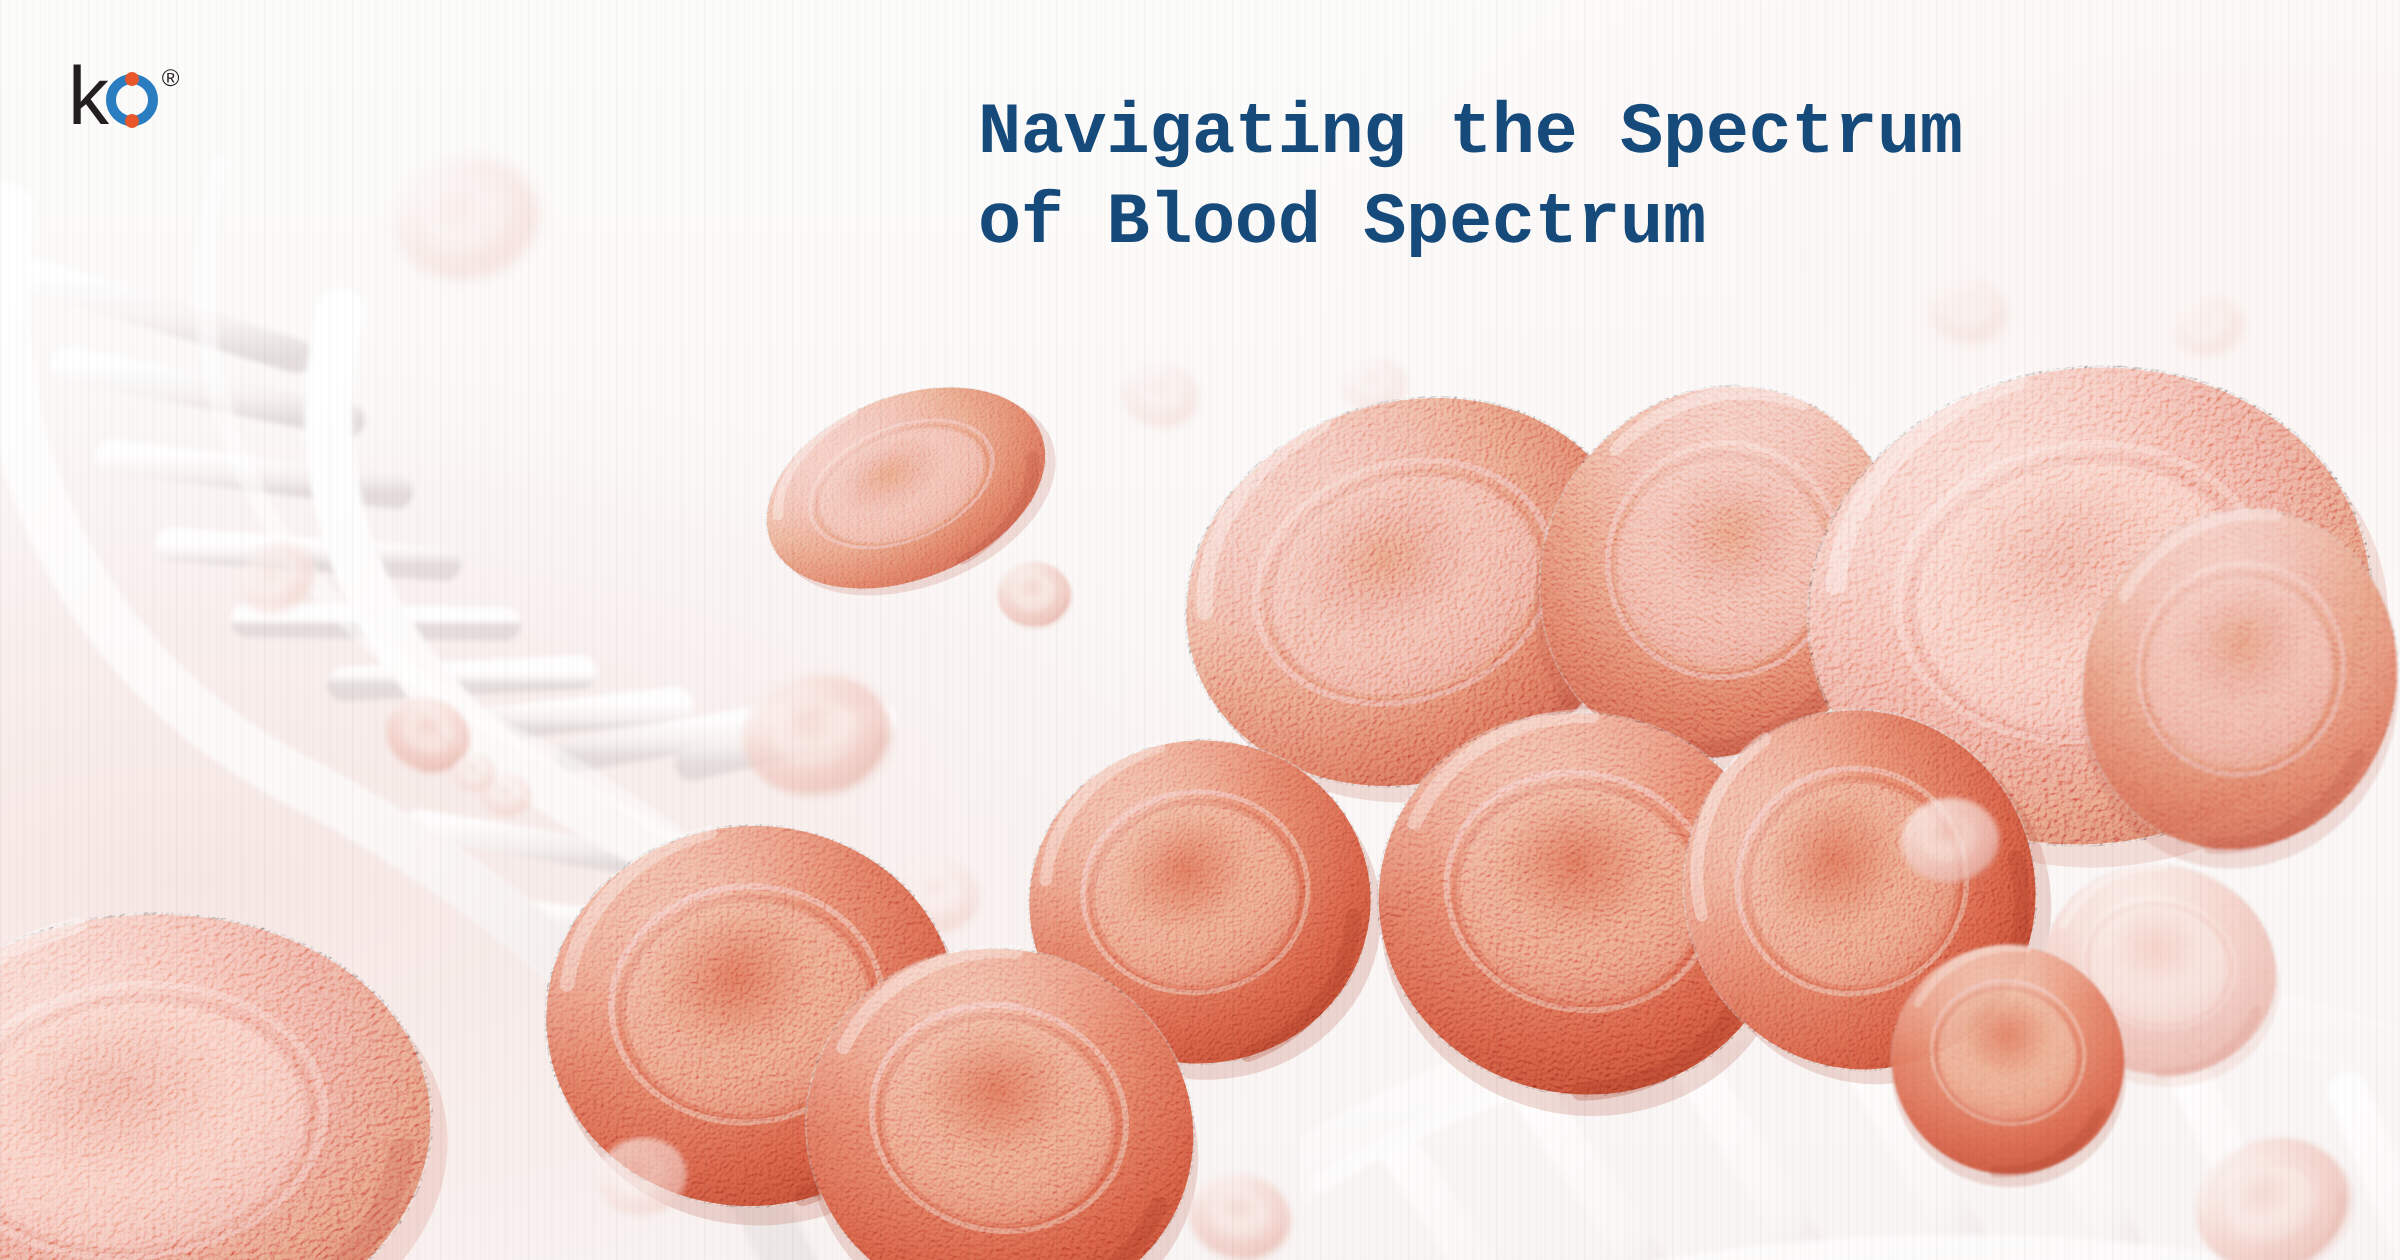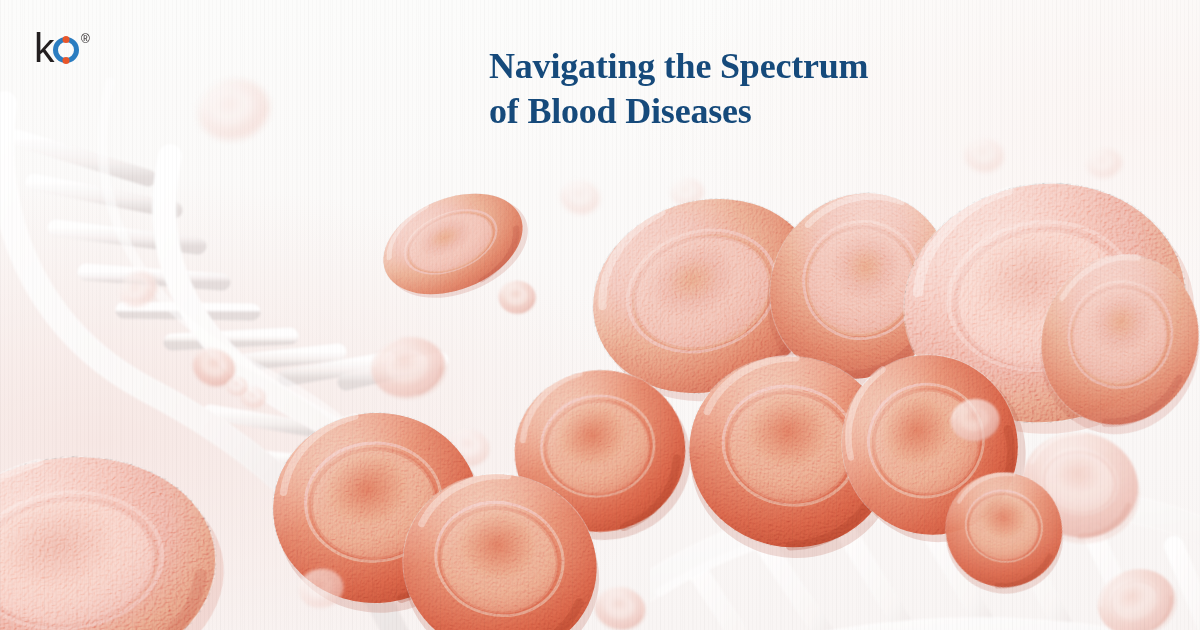--- a/index.html
+++ b/index.html
@@ -96,21 +96,21 @@
   #headline {
     position:absolute;
     left:489px; top:44px;
     width:560px;
     z-index:40;
     font-weight:bold;
     font-size:36px;
     line-height:1.26;
     letter-spacing:-0.2px;
     color:#164a7b;
-    font-family:Liberation Serif, serif;
+    font-family:Liberation Mono, monospace;
   }
   #headline .l { display:block; white-space:nowrap; }
 </style>
 </head>
 <body>
 
 <div id="banner">
 
   <div class="dna" id="dna-top-left">
     <svg viewBox="0 0 560 600" xmlns="http://www.w3.org/2000/svg">
@@ -1881,16 +1881,16 @@
         <span class="circle"></span>
         <span class="dot top"></span>
         <span class="dot bottom"></span>
       </span>
     </div>
     <div class="reg">®</div>
   </div>
 
   <h1 id="headline">
     <span class="l">Navigating the Spectrum</span>
-    <span class="l">of Blood Diseases</span>
+    <span class="l">of Blood Spectrum</span>
   </h1>
 
 </div>
 
 </body></html>

